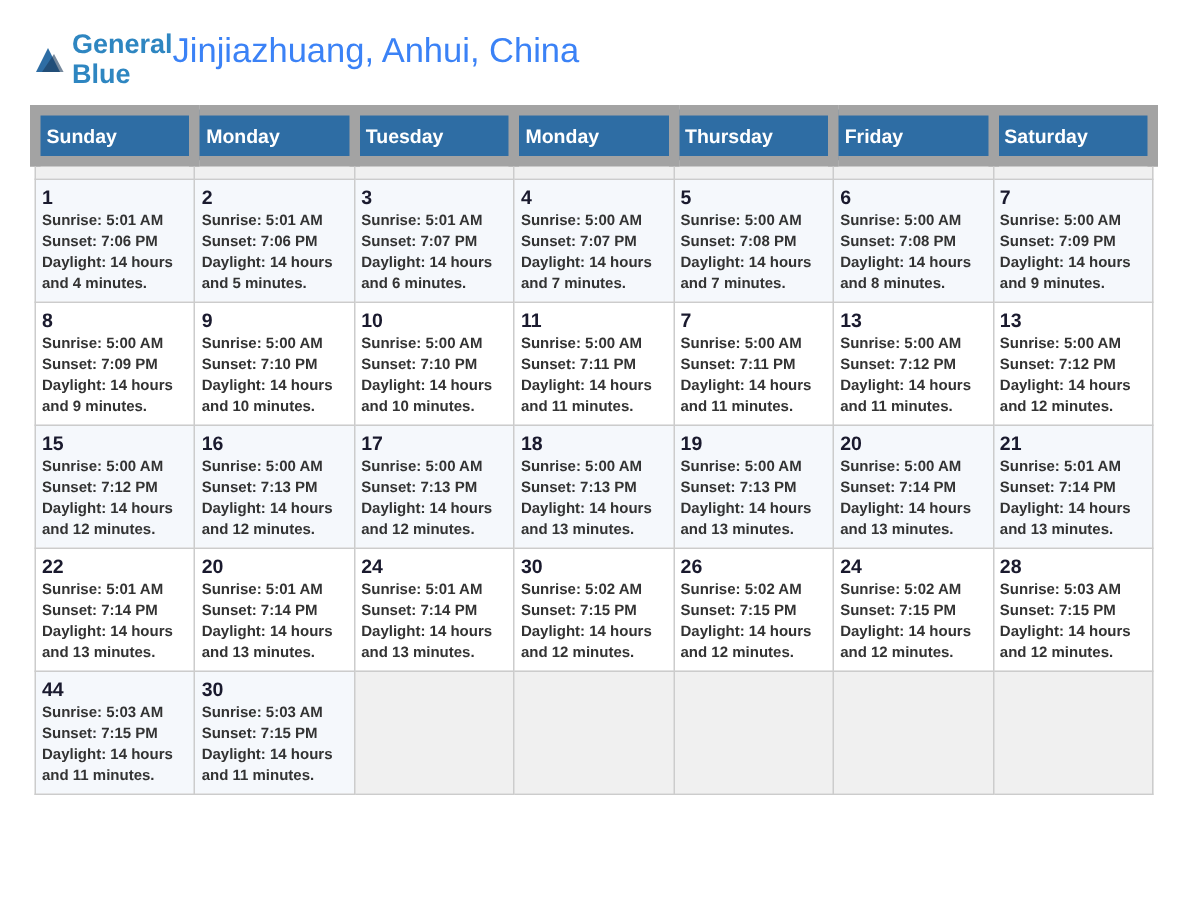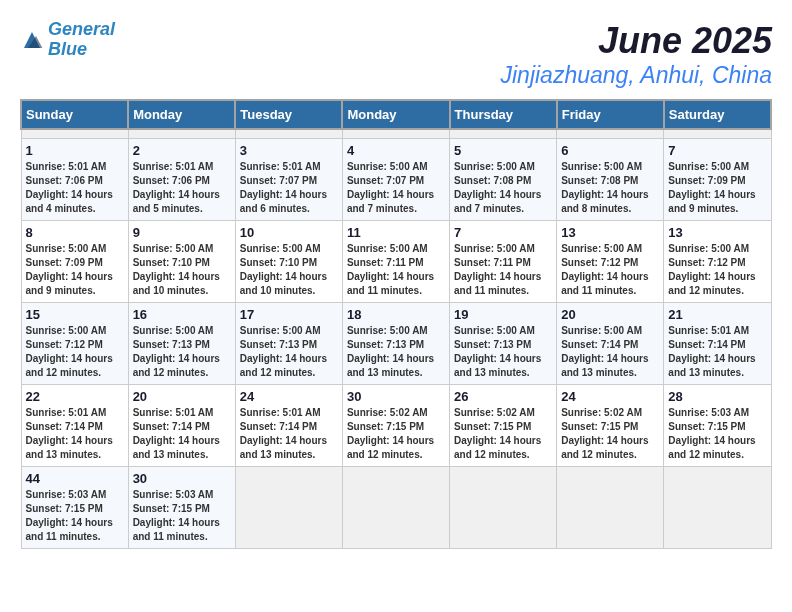--- a/index.html
+++ b/index.html
@@ -5,24 +5,23 @@
     * { box-sizing: border-box; margin: 0; padding: 0; }
     body {
       font-family: Arial, sans-serif;
       background: #fff;
       width: 792px;
       min-height: 612px;
       padding: 20px;
     }
     .header {
       display: flex;
-      justify-content: space-between;
+      justify-content: flex-start;
       align-items: flex-start;
       margin-bottom: 10px;
-      font-style: italic;
     }
     .logo {
       display: flex;
       align-items: center;
     }
     .logo-text {
       font-size: 18px;
       font-weight: bold;
       color: #1a1a2e;
       line-height: 1.1;
@@ -53,21 +52,21 @@
       border-collapse: collapse;
       font-size: 11px;
     }
     thead tr th {
       background: #2e6da4;
       color: #fff;
       padding: 6px 4px;
       text-align: left;
       font-size: 13px;
       font-weight: bold;
-      border: 2px solid #a3a3a3;
+      border: 7px solid #a3a3a3;
     }
     tbody tr td {
       border: 1px solid #ccc;
       vertical-align: top;
       padding: 4px;
       width: 14.28%;
       min-height: 80px;
       background: #fff;
     }
     tbody tr:nth-child(even) td {
@@ -99,21 +98,20 @@
       <polygon points="5,25 15,5 25,25" fill="#2e6da4"></polygon>
       <polygon points="10,25 20,10 28,25" fill="#1a3a5c" opacity="0.6"></polygon>
     </svg>
     <div>
       <div class="logo-text">
         <span>General</span><br><span>Blue</span>
       </div>
     </div>
   </div>
   <div class="title-block">
-    <h1>June 2025</h1>
     <h2>Jinjiazhuang, Anhui, China</h2>
   </div>
 </div>
 
 <table>
   <thead>
     <tr>
     <th>Sunday</th>
         <th>Monday</th>
         <th>Tuesday</th>

